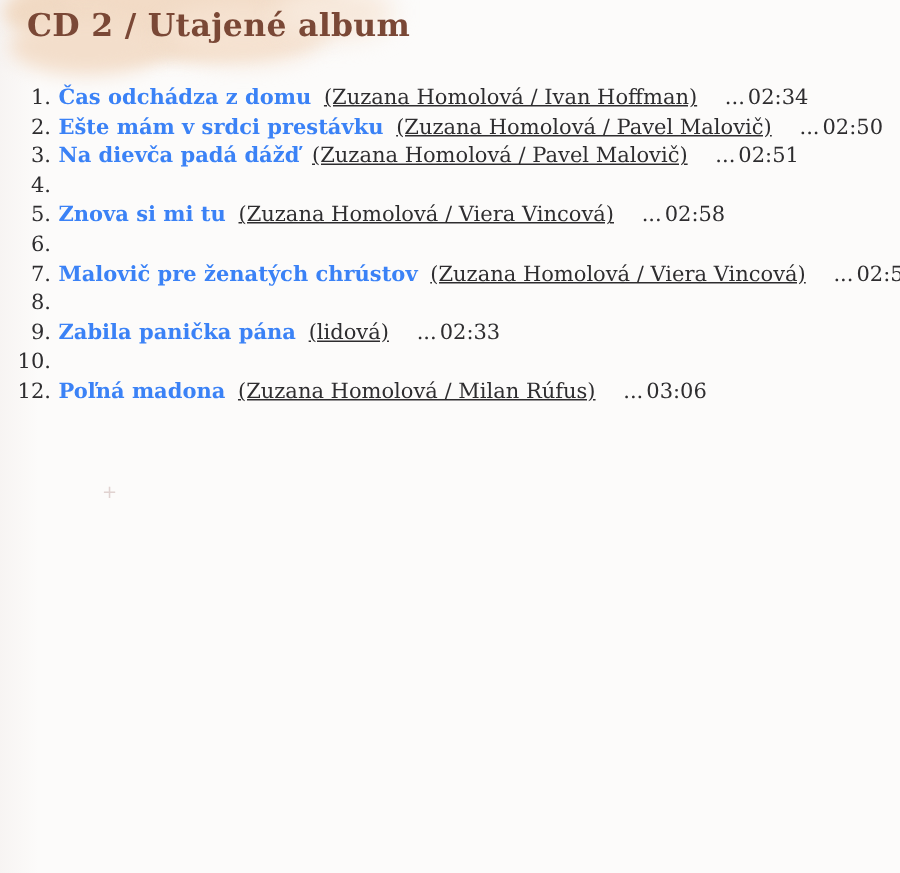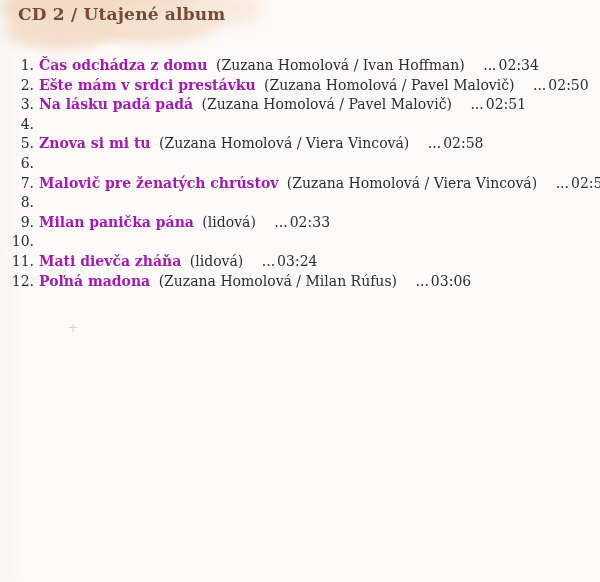--- a/index.html
+++ b/index.html
@@ -35,21 +35,21 @@
   }
   .b1 { left: 2px;   top: -24px; width: 228px; height: 64px; background: var(--hl, #f1dac4); filter: blur(5px); }
   .b2 { left: 6px;   top: 12px;  width: 104px; height: 38px; background: #f3decb; filter: blur(6px); }
   .b3 { left: 108px; top: 2px;   width: 108px; height: 40px; background: #f5e2d1; filter: blur(7px); }
   .b4 { left: 184px; top: -10px; width: 78px;  height: 36px; background: #f7e9dc; filter: blur(8px); }
   .b5 { left: 40px;  top: -30px; width: 180px; height: 50px; background: #f2dbc6; filter: blur(4px); }
 
   .header-title {
     position: absolute;
     left: 18px; top: 4px;
-    font-size: 17px;
+    font-size: 21px;
     font-weight: bold;
     letter-spacing: 0.2px;
     color: var(--header-text, #7a4836);
   }
 
   .track-list {
     position: absolute;
     left: 0; top: 56px;
     width: 600px;
     margin: 0; padding: 0;
@@ -58,22 +58,22 @@
     line-height: 19.6px;
     color: var(--body-text, #2e2d2f);
   }
   .track { display: flex; white-space: nowrap; }
   .num {
     flex: none;
     width: 34px;
     text-align: right;
   }
   .line { margin-left: 5px; }
-  .title { font-weight: bold; color: #a21caf; }
-  .credits { margin-left: 4px; }
+  .title { font-weight: bold; color: #3b82f6; }
+  .credits { margin-left: 4px; text-decoration: underline; }
   .time { margin-left: 14px; }
   .dots { margin-right: 2px; }
 
   
   .reg-mark {
     position: absolute;
     left: 68px; top: 321px;
     font-size: 12px;
     font-family: "DejaVu Sans", sans-serif;
     color: rgba(190, 160, 158, 0.45);
@@ -113,21 +113,21 @@
       <span class="credits">(Zuzana Homolová / Pavel Malovič)</span>
       <span class="time">
         <span class="dots">...</span><span>02:50</span>
       </span>
     </span>
   </li>
 
   <li class="track">
     <span class="num">3.</span>
     <span class="line">
-      <b class="title">Na lásku padá padá</b>
+      <b class="title">Na dievča padá dážď</b>
       <span class="credits">(Zuzana Homolová / Pavel Malovič)</span>
       <span class="time">
         <span class="dots">...</span><span>02:51</span>
       </span>
     </span>
   </li>
 
   <li class="track">
     <span class="num">4.</span>
   </li>
@@ -158,42 +158,32 @@
     </span>
   </li>
 
   <li class="track">
     <span class="num">8.</span>
   </li>
 
   <li class="track">
     <span class="num">9.</span>
     <span class="line">
-      <b class="title">Milan panička pána</b>
+      <b class="title">Zabila panička pána</b>
       <span class="credits">(lidová)</span>
       <span class="time">
         <span class="dots">...</span><span>02:33</span>
       </span>
     </span>
   </li>
 
   <li class="track">
     <span class="num">10.</span>
   </li>
 
-  <li class="track">
-    <span class="num">11.</span>
-    <span class="line">
-      <b class="title">Mati dievča zháňa</b>
-      <span class="credits">(lidová)</span>
-      <span class="time">
-        <span class="dots">...</span><span>03:24</span>
-      </span>
-    </span>
-  </li>
 
   <li class="track">
     <span class="num">12.</span>
     <span class="line">
       <b class="title">Poľná madona</b>
       <span class="credits">(Zuzana Homolová / Milan Rúfus)</span>
       <span class="time">
         <span class="dots">...</span><span>03:06</span>
       </span>
     </span>

